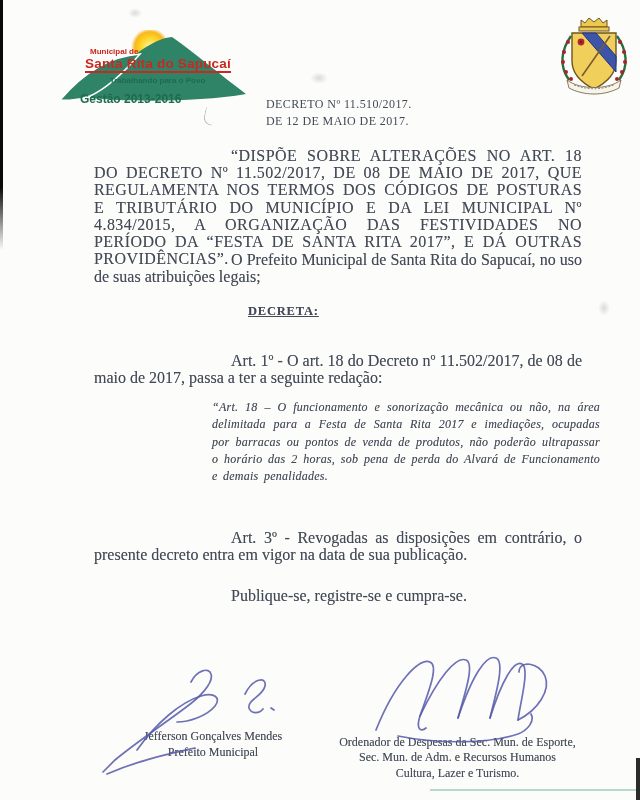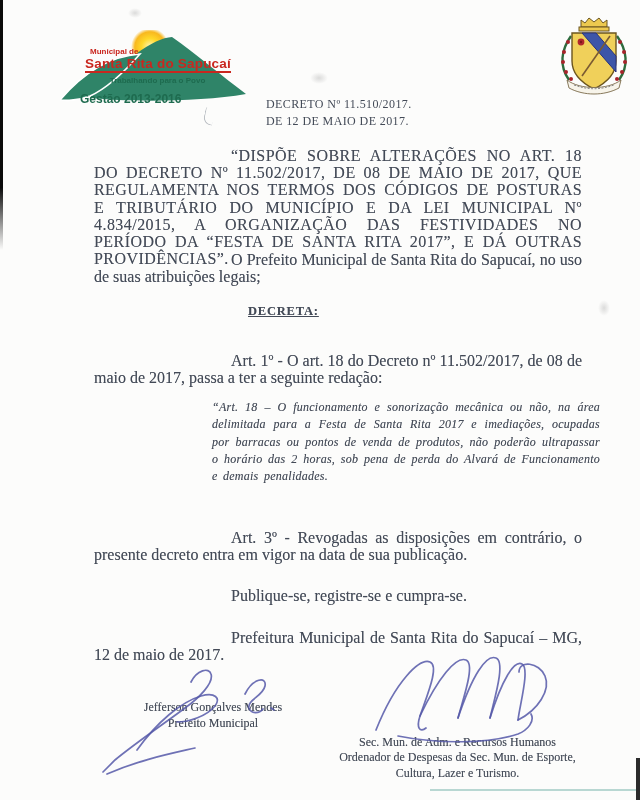--- a/index.html
+++ b/index.html
@@ -40,21 +40,21 @@
   .decreta { position:absolute; left:248px; top:304px; font-size:12.5px; font-weight:bold;
              text-decoration:underline; letter-spacing:.8px;
              text-shadow:0 0 .4px rgba(67,74,87,.45); }
   .quote { position:absolute; left:212px; width:388px; margin:0; font-size:12px; line-height:17.3px;
            font-style:italic; text-align:justify; letter-spacing:.25px; word-spacing:2.2px;
            text-shadow:0 0 .4px rgba(67,74,87,.45); }
   .no-indent { text-indent:0; }
   
   .sig-text { position:absolute; text-align:center; font-size:12px; line-height:15.5px;
               text-shadow:0 0 .4px rgba(67,74,87,.45); }
-  .sig-left-text  { left:118px; top:700px; width:190px;text-align:center; }
+  .sig-left-text  { left:118px; top:729px; width:190px;text-align:center; }
   .sig-right-text { left:330px; top:735px; width:255px; line-height:15.4px; }
   .sig-ink { position:absolute; }
   .sig-ink path { stroke:var(--signature-ink, #5558a8); stroke-width:1.7; fill:none;
                   stroke-linecap:round; opacity:.85; }
 </style>
 </head>
 <body>
 
 <div class="paper">
 
@@ -134,30 +134,29 @@
 
   <p class="para" style="top:352px"><b>Art. 1º</b> <span>- O art. 18 do Decreto nº 11.502/2017, de 08 de maio de 2017, passa a ter a seguinte redação:</span></p>
 
   <p class="quote no-indent" style="top:399px">“Art. 18 – O funcionamento e sonorização mecânica ou não, na área delimitada para a Festa de Santa Rita 2017 e imediações, ocupadas por barracas ou pontos de venda de produtos, não poderão ultrapassar o horário das 2 horas, sob pena de perda do Alvará de Funcionamento e demais penalidades.</p>
 
 
   <p class="para" style="top:529px"><b>Art. 3º</b> <span>- Revogadas as disposições em contrário, o presente decreto entra em vigor na data de sua publicação.</span></p>
 
   <p class="para" style="top:587px">Publique-se, registre-se e cumpra-se.</p>
 
-  <p class="para" style="top:629px">Prefeitura Municipal de Santa Rita do Sapucaí – MG, 12 de maio de 2017.</p>
 
   <div class="sig-text sig-left-text">
     <div>Jefferson Gonçalves Mendes</div>
     <div>Prefeito Municipal</div>
   </div>
 
   <div class="sig-text sig-right-text">
+    <div>Ordenador de Despesas da Sec. Mun. de Esporte,</div>
     <div>Sec. Mun. de Adm. e Recursos Humanos</div>
-    <div>Ordenador de Despesas da Sec. Mun. de Esporte,</div>
     <div>Cultura, Lazer e Turismo.</div>
   </div>
 
   <svg class="sig-ink" style="left:95px; top:662px;" width="210" height="120" viewBox="0 0 210 120">
     <path d="M96,20 C102,8 114,5 116,12 C119,21 104,36 90,46 C70,61 42,80 20,98 L8,110"></path>
     <path d="M42,88 C62,60 86,40 106,34 C120,30 126,36 120,44 C112,54 94,60 82,60"></path>
     <path d="M150,32 C158,16 172,14 170,24 C168,34 152,38 154,46 C156,52 164,52 168,47"></path>
     <path d="M176,46 l3,2"></path>
     <path d="M12,112 C44,98 74,92 100,86"></path>
   </svg>

